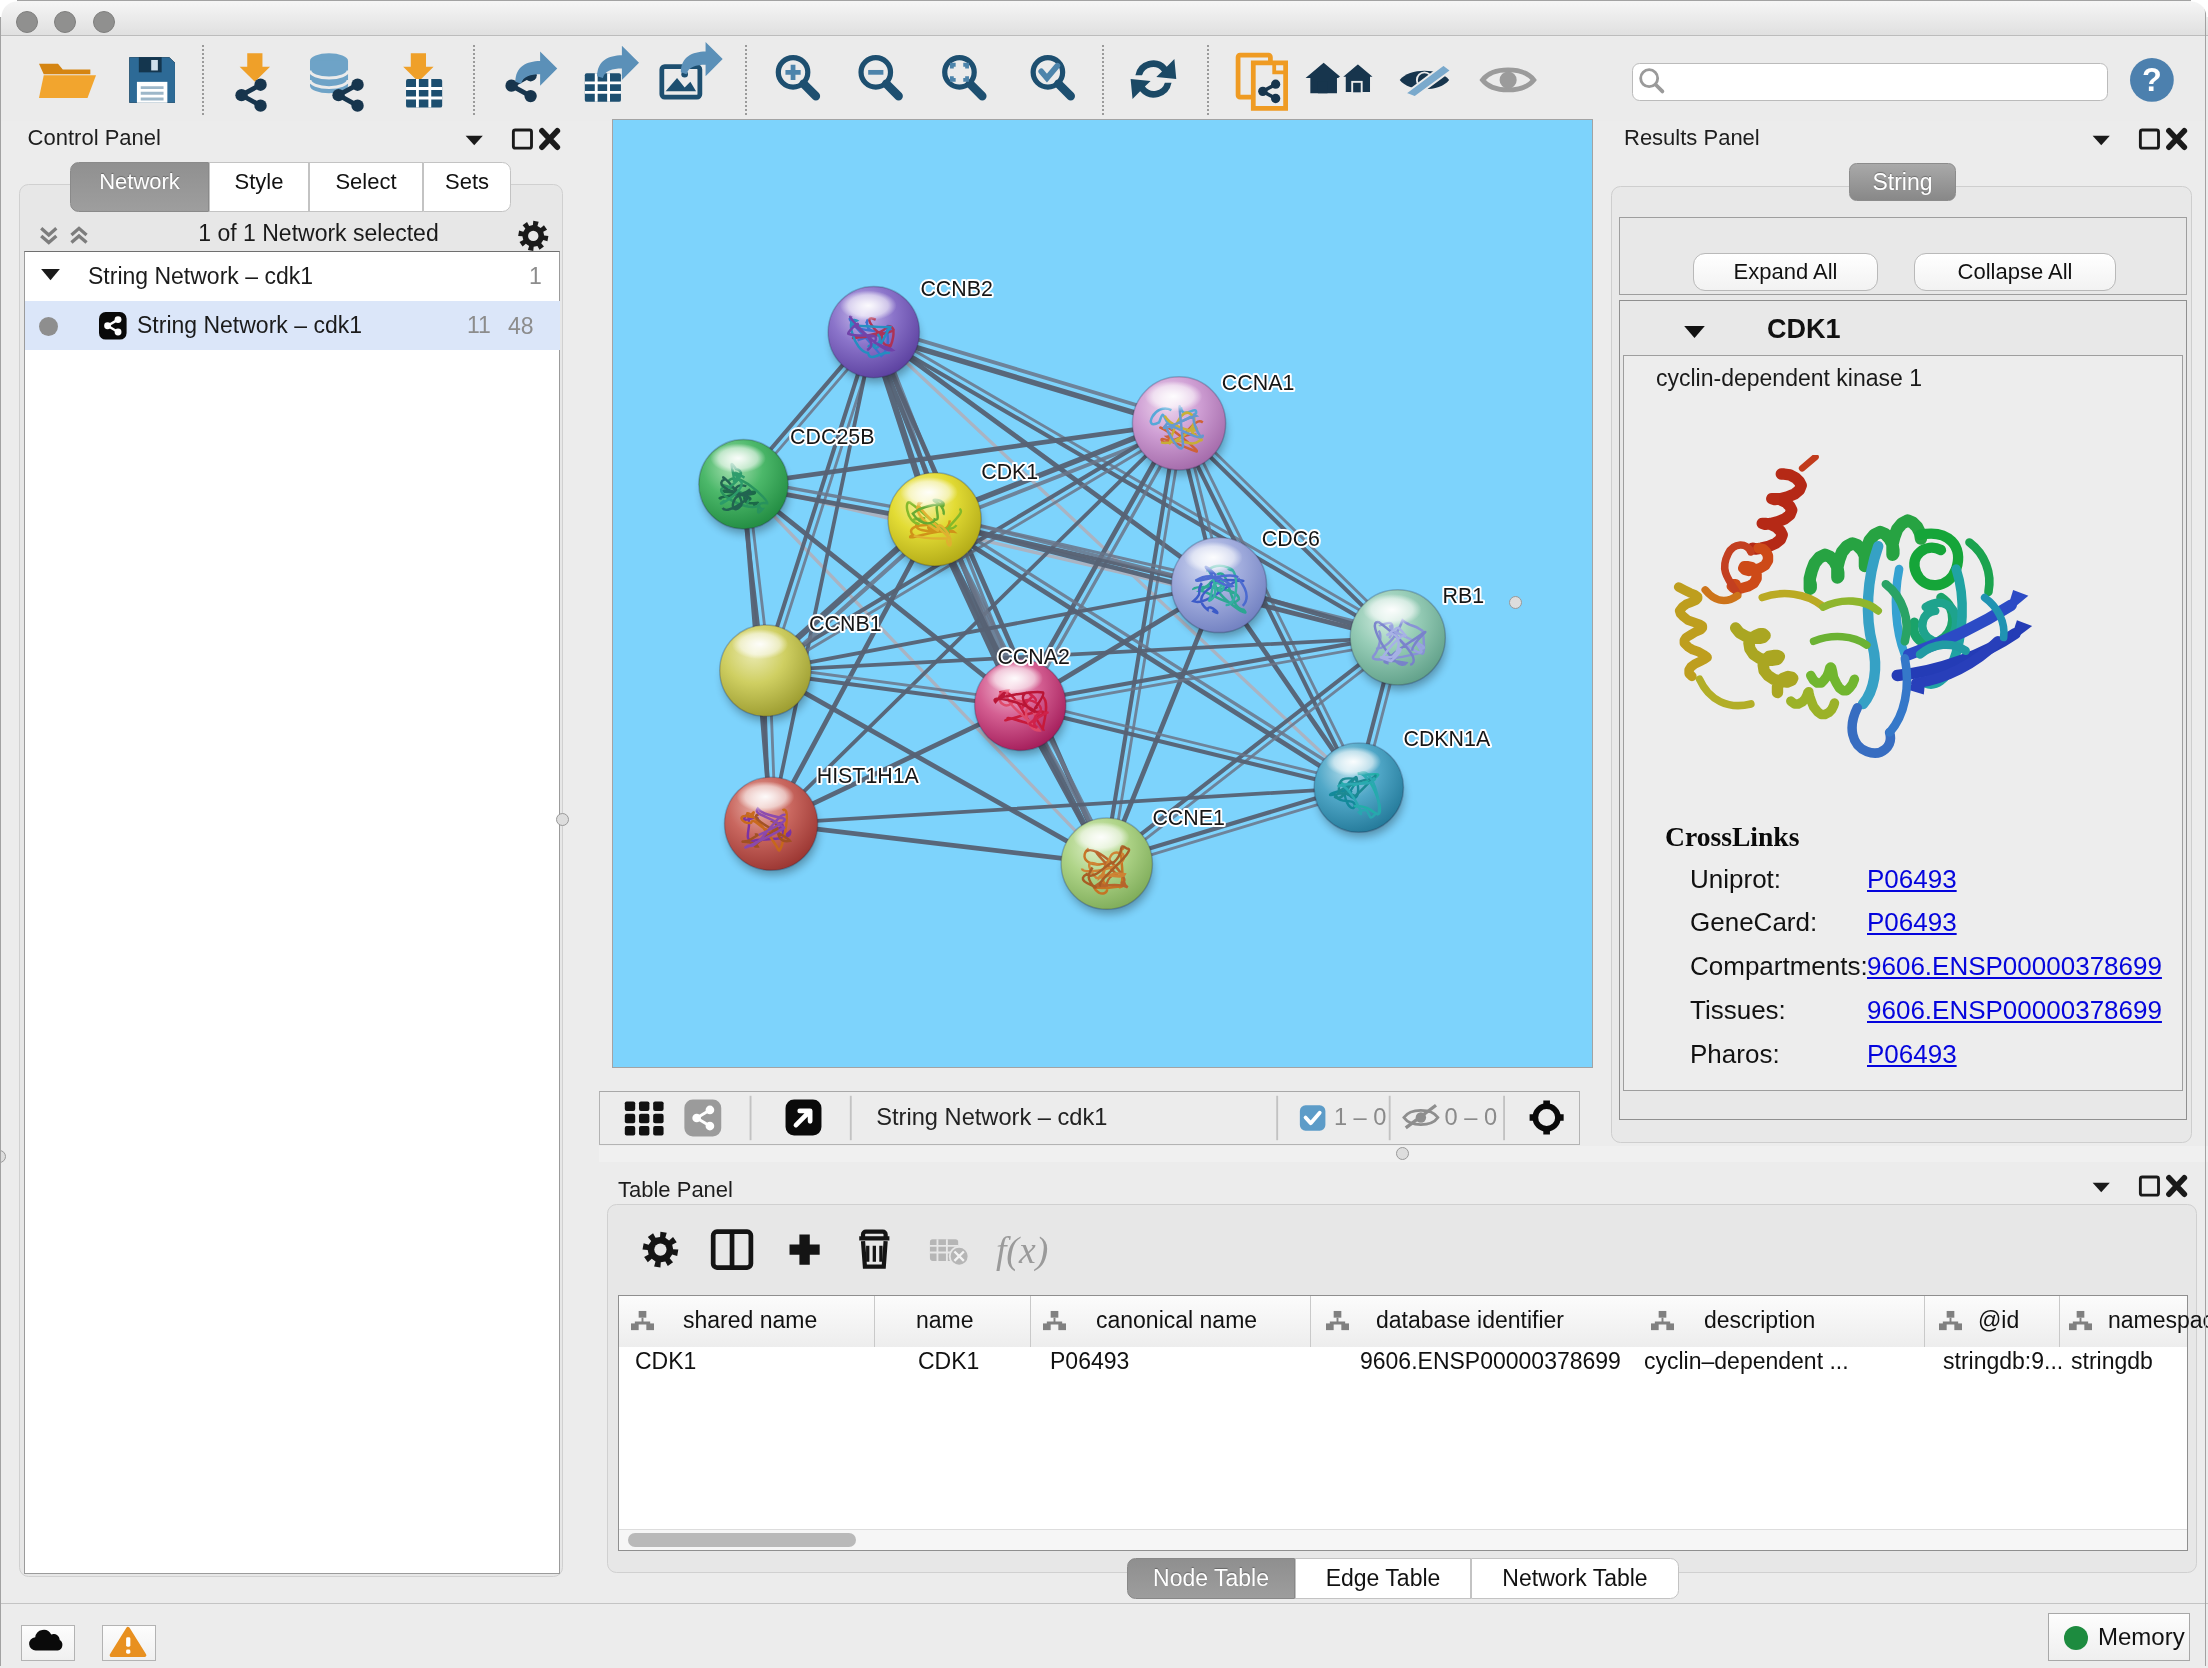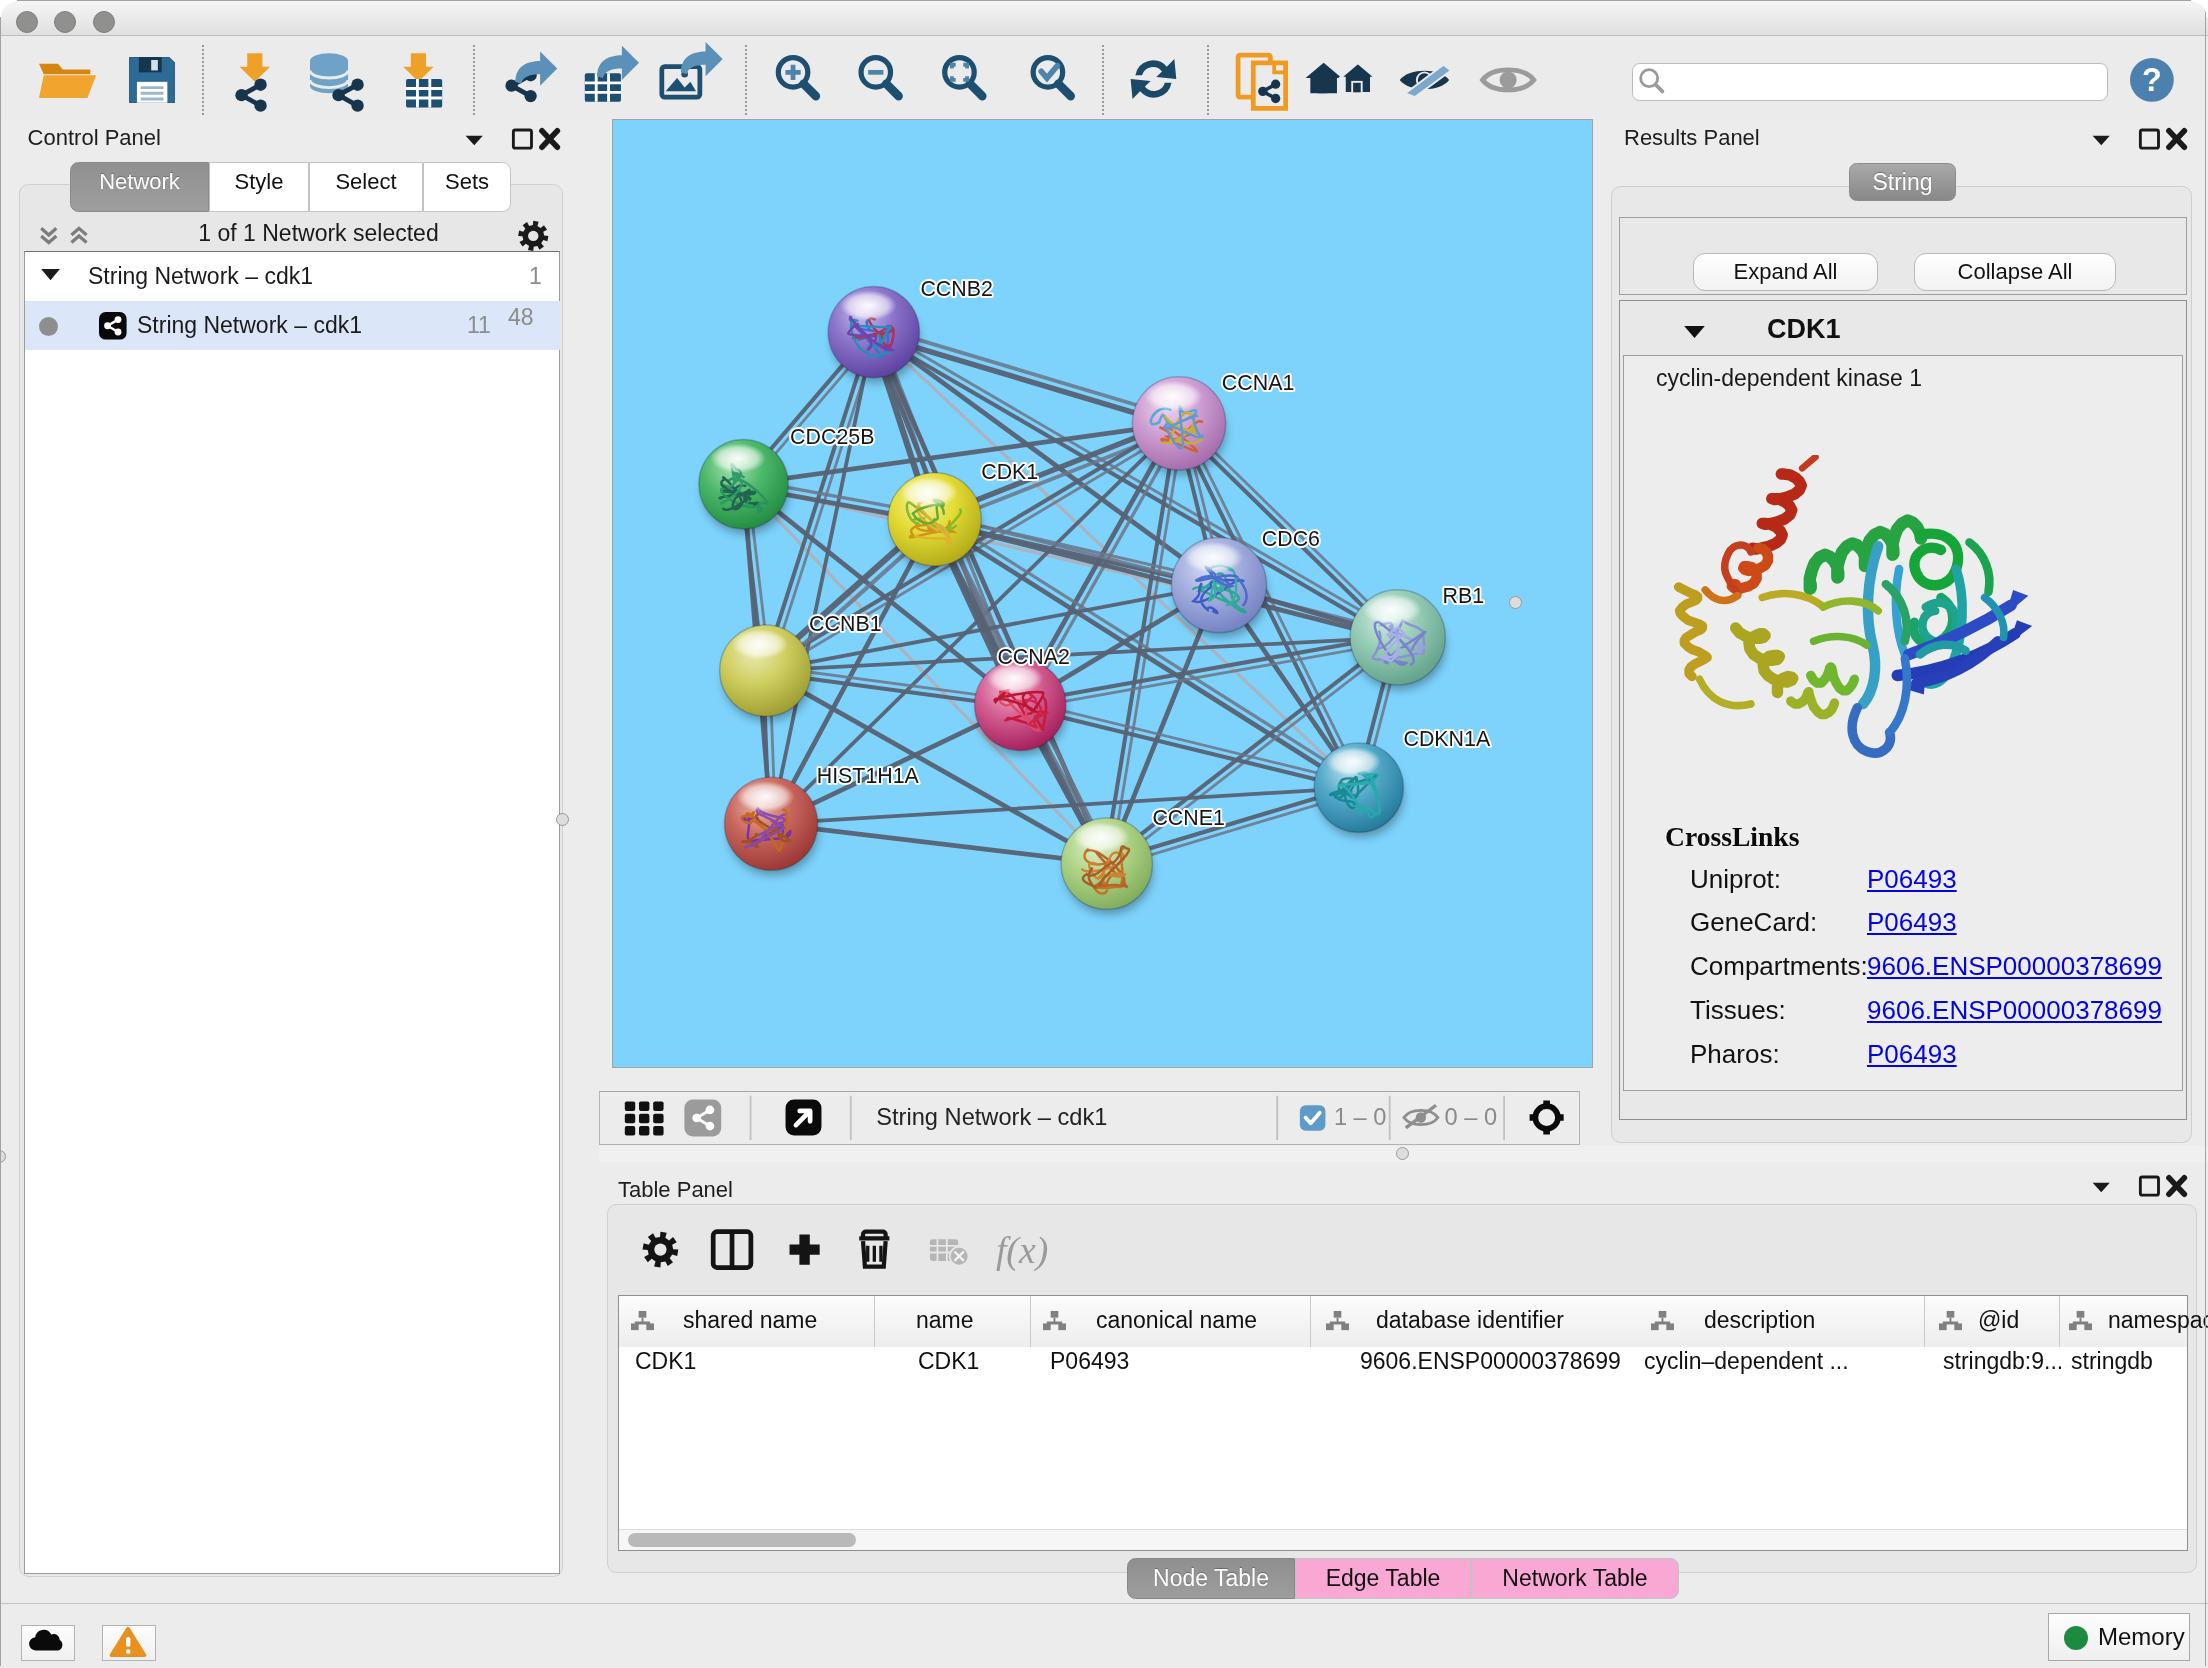--- a/index.html
+++ b/index.html
@@ -39,21 +39,21 @@
 .xl{color:#0404dd !important;text-decoration:underline}
 
 #tp-title{left:618px;top:1177px}
 #tp-body{position:absolute;left:607px;top:1204px;width:1590px;height:369px;background:#e7e7e7;border:1px solid #d0d0d0;border-radius:9.5px}
 #tp-table{position:absolute;left:618px;top:1295px;width:1570px;height:256px;background:#fff;border:1px solid #8f8f8f}
 #tp-scroll{position:absolute;left:619px;top:1529px;width:1568px;height:21px;background:#f6f6f6;border-top:1px solid #ddd}
 #tp-thumb{position:absolute;left:628px;top:1533px;width:228px;height:14.3px;background:#b9b9b9;border-radius:7.6px}
 .th{position:absolute;top:1296px;height:51px;background:linear-gradient(#fcfcfc,#ededed);border-right:1px solid #c9c9c9;font-size:23px;color:#111}
 .td{position:absolute;top:1348px;height:40px;font-size:23px;color:#111}
 
-.btab{position:absolute;top:1558px;height:41px;background:#f9a8d4;border:1px solid #c3c3c3;font-size:23px;color:#111;text-align:center;line-height:39px}
+.btab{position:absolute;top:1558px;height:41px;background:#ffffff;border:1px solid #c3c3c3;font-size:23px;color:#111;text-align:center;line-height:39px}
 .btab.sel{background:linear-gradient(#8f8f8f,#9d9d9d);color:#fff;border-color:#888;text-shadow:0 -1px 1px rgba(0,0,0,.3)}
 
 #statusbar{position:absolute;left:0;top:1603px;width:2208px;height:66px;background:#ececec;border-top:1px solid #c4c4c4}
 .sbtn{position:absolute;top:1625px;width:54px;height:36px;background:linear-gradient(#fdfdfd,#f0f0f0);border:1.9px solid #b3b3b3}
 #memory{position:absolute;left:2048px;top:1613px;width:142px;height:48px;background:linear-gradient(#fdfdfd,#efefef);border:1.9px solid #a8a8a8;font-size:24px;color:#111}
 .knob{position:absolute;width:13.3px;height:13.3px;border-radius:50%;background:#ddd;border:1px solid #999}
 #winborder{position:absolute;left:0;top:0;width:2206px;height:1666px;border:1.9px solid #a2a2a2;border-bottom:none;border-radius:12.4px 12.4px 0 0;pointer-events:none;z-index:99}
 .corner{position:absolute;width:17px;height:17px;z-index:100;pointer-events:none}
 #ctl{left:0;top:0;background:radial-gradient(circle at 17px 17px, rgba(255,255,255,0) 15px, #fff 16px)}
 #ctr{left:2191px;top:0;background:radial-gradient(circle at 0px 17px, rgba(255,255,255,0) 15px, #fff 16px)}
@@ -269,21 +269,21 @@
           <circle cx="20" cy="8" r="3.6"></circle>
           <circle cx="20" cy="21" r="3.6"></circle>
         </g>
       <g stroke="#fff" stroke-width="2.6">
           <path d="M9 14.5 L20 8"></path>
           <path d="M9 14.5 L20 21"></path>
         </g>
     </svg>
     <span class="abs" style="left:112px;top:10.5px">String Network – cdk1</span>
     <span class="abs" style="left:442px;top:10.5px;color:#8c8c8c">11</span>
-    <span class="abs" style="left:483px;top:3px;color:#8c8c8c">48</span>
+    <span class="abs" style="left:483px;top:12px;color:#8c8c8c">48</span>
   </div>
 </div>
 <div class="knob" style="left:556px;top:813px"></div>
 
 <div id="netview">
 <svg width="979" height="970" viewBox="0 0 1029 1020" font-family="Liberation Sans, sans-serif">
 <defs>
 <filter id="blur6" x="-50%" y="-50%" width="200%" height="200%">
           <feGaussianBlur stdDeviation="5"></feGaussianBlur>
         </filter>

